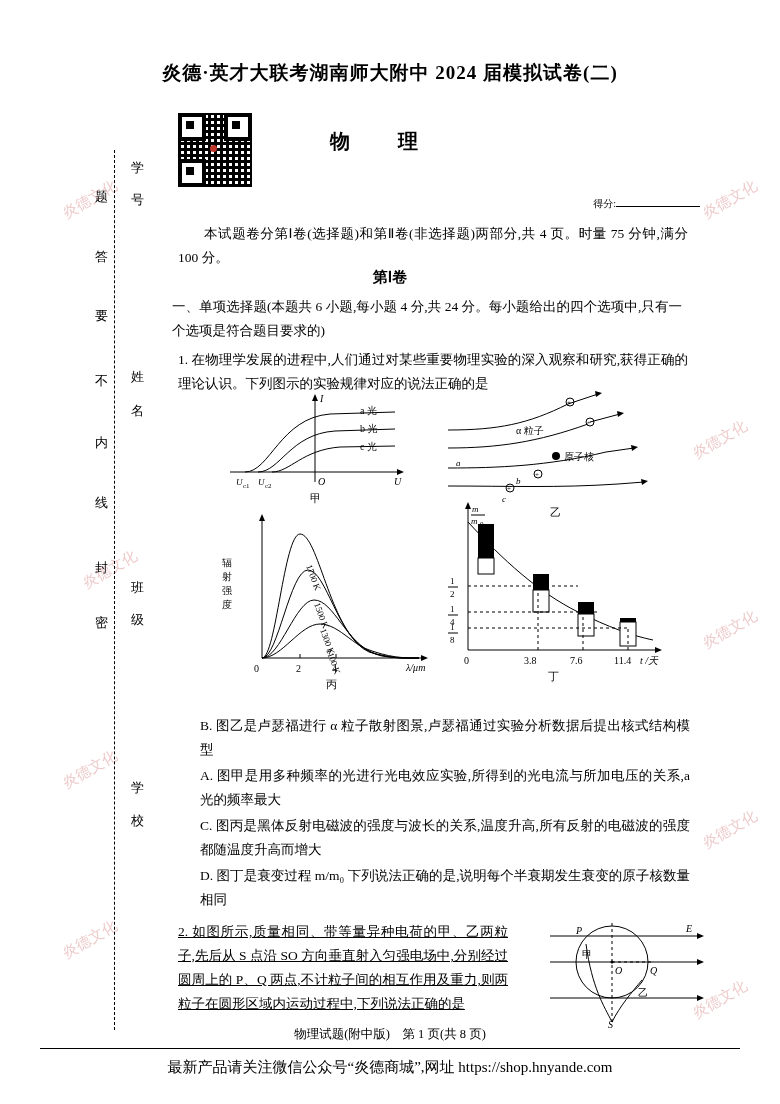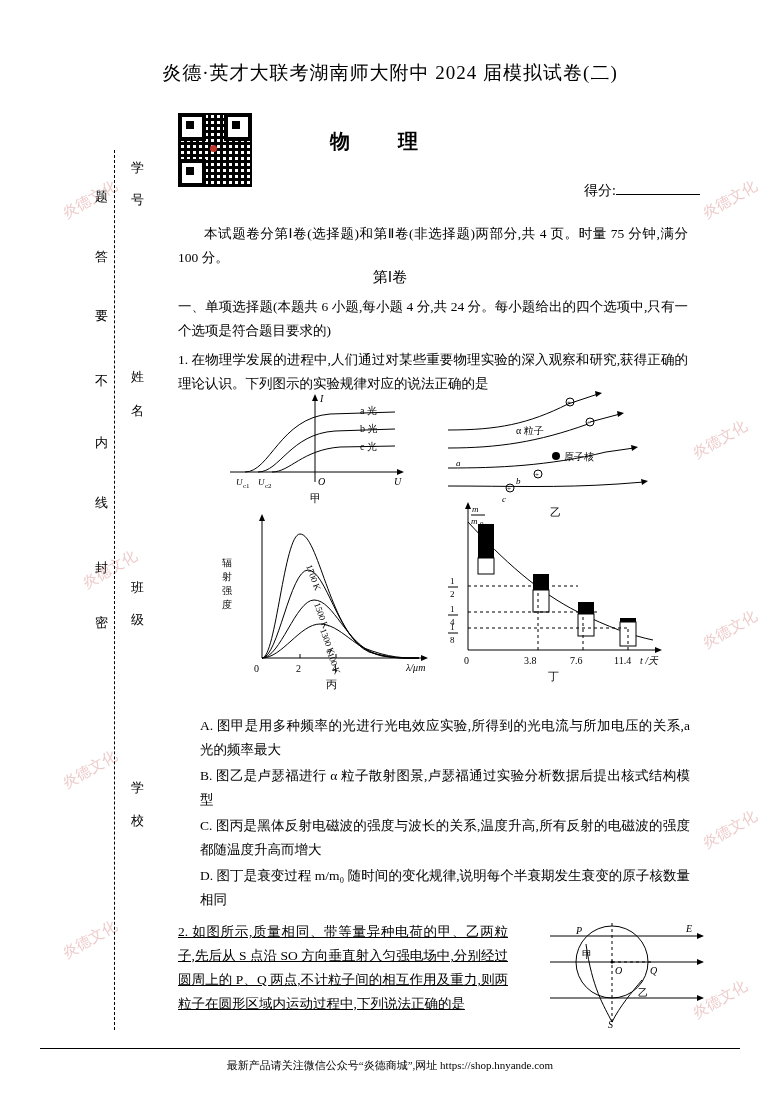--- a/index.html
+++ b/index.html
@@ -32,21 +32,21 @@
     white-space:nowrap;
   }
   .vtext.col-a{left:40px;}
   .vtext.col-b{left:4px;}
 
   
   .doc-title{
     position:absolute;left:0;right:0;top:60px;
     text-align:center;
     font-size:19px;
-    font-weight:normal;
+    font-weight:bold;
     font-family:"Liberation Serif", serif;
     letter-spacing:1px;
   }
   .subject{
     position:absolute;left:330px;top:128px;
     font-size:20px;font-weight:bold;letter-spacing:14px;
   }
   
   .qr{
     position:absolute;left:178px;top:113px;width:74px;height:74px;
@@ -56,39 +56,39 @@
     background-blend-mode:multiply;
   }
   .qr .finder{position:absolute;width:20px;height:20px;border:4px solid #000;background:#fff;}
   .qr .finder i{position:absolute;left:4px;top:4px;width:8px;height:8px;background:#000;}
   .qr .f1{left:0;top:0;}
   .qr .f2{right:0;top:0;}
   .qr .f3{left:0;bottom:0;}
   .qr .dotred{position:absolute;left:32px;top:32px;width:7px;height:7px;background:#c0392b;border-radius:50%;}
 
   .score{
-    position:absolute;right:80px;top:182px;font-size:14px;
+    position:absolute;right:80px;top:194px;font-size:10px;
   }
   .score .line{display:inline-block;width:84px;border-bottom:1px solid #000;height:12px;}
 
   .para{
     position:absolute;font-size:13.5px;line-height:24px;text-align:justify;
   }
   .p-intro{left:178px;top:222px;width:510px;text-indent:26px;}
-  .juan1{position:absolute;left:0;right:0;top:268px;text-align:center;font-size:15px;font-weight:normal;}
-  .sec1{left:178px;top:295px;width:510px;}
+  .juan1{position:absolute;left:0;right:0;top:268px;text-align:center;font-size:15px;font-weight:bold;}
+  .sec1{left:172px;top:295px;width:510px;}
   .q1{left:178px;top:348px;width:510px;text-indent:0;}
   .opts{left:200px;top:714px;width:490px;}
   .opts .opt{display:block;margin-bottom:2px;}
   .q2{left:178px;top:920px;width:330px;text-decoration:underline;}
 
   .figs{position:absolute;left:200px;top:390px;width:490px;height:320px;}
 
   .footer-note{
-    position:absolute;left:0;right:0;top:1058px;text-align:center;font-size:11px;
+    position:absolute;left:0;right:0;top:1058px;text-align:center;font-size:15px;
   }
   .footer-line{
     position:absolute;left:40px;right:40px;top:1048px;border-top:1px solid #000;
   }
   .pagemark{
     position:absolute;left:0;right:0;top:1026px;text-align:center;font-size:12.5px;
   }
 
   
   .wm{
@@ -272,24 +272,24 @@
       <text x="36" y="164" font-size="10">0</text>
       <text x="96" y="164" font-size="10">3.8</text>
       <text x="142" y="164" font-size="10">7.6</text>
       <text x="186" y="164" font-size="10">11.4</text>
       <text x="212" y="164" font-size="10" font-style="italic">t /天</text>
       <text x="120" y="180" font-size="11">丁</text>
     </svg>
   </div>
 
   <div class="para opts">
+    <span class="opt">B. 图乙是卢瑟福进行 α 粒子散射图景,卢瑟福通过实验分析数据后提出核式结构模型</span>
     <span class="opt">A. 图甲是用多种频率的光进行光电效应实验,所得到的光电流与所加电压的关系,a 光的频率最大</span>
-    <span class="opt">B. 图乙是卢瑟福进行 α 粒子散射图景,卢瑟福通过实验分析数据后提出核式结构模型</span>
     <span class="opt">C. 图丙是黑体反射电磁波的强度与波长的关系,温度升高,所有反射的电磁波的强度都随温度升高而增大</span>
-    <span class="opt">D. 图丁是衰变过程 m/m₀ 随时间的变化规律,说明每个半衰期发生衰变的原子核数量相同</span>
+    <span class="opt">D. 图丁是衰变过程 m/m₀ 下列说法正确的是,说明每个半衰期发生衰变的原子核数量相同</span>
   </div>
 
   <div class="para q2">2. 如图所示,质量相同、带等量异种电荷的甲、乙两粒子,先后从 S 点沿 SO 方向垂直射入匀强电场中,分别经过圆周上的 P、Q 两点,不计粒子间的相互作用及重力,则两粒子在圆形区域内运动过程中,下列说法正确的是</div>
 
   <svg width="190" height="110" viewBox="0 0 190 110" style="position:absolute;left:520px;top:918px;">
     <circle cx="92" cy="44" r="36" fill="none" stroke="#000"></circle>
     <circle cx="92" cy="44" r="1.5" fill="#000"></circle>
     <text x="95" y="56" font-size="10" font-style="italic">O</text>
     <line x1="92" y1="44" x2="92" y2="2" stroke="#000" stroke-dasharray="3,3"></line>
     <line x1="92" y1="44" x2="134" y2="44" stroke="#000" stroke-dasharray="3,3"></line>
@@ -303,15 +303,16 @@
     <path d="M92 104 C 84 88, 72 70, 66 26" fill="none" stroke="#000"></path>
     <path d="M92 104 C 100 88, 112 74, 122 62" fill="none" stroke="#000"></path>
     <text x="56" y="16" font-size="10" font-style="italic">P</text>
     <text x="166" y="14" font-size="10" font-style="italic">E</text>
     <text x="130" y="56" font-size="10" font-style="italic">Q</text>
     <text x="62" y="40" font-size="10">甲</text>
     <text x="118" y="78" font-size="10">乙</text>
     <text x="88" y="110" font-size="10" font-style="italic">S</text>
   </svg>
 
+  <div class="pagemark">物理试题(附中版)　第 1 页(共 8 页)</div>
   <div class="footer-line"></div>
   <div class="footer-note">最新产品请关注微信公众号“炎德商城”,网址 https://shop.hnyande.com</div>
 </div>
 
 </body></html>

